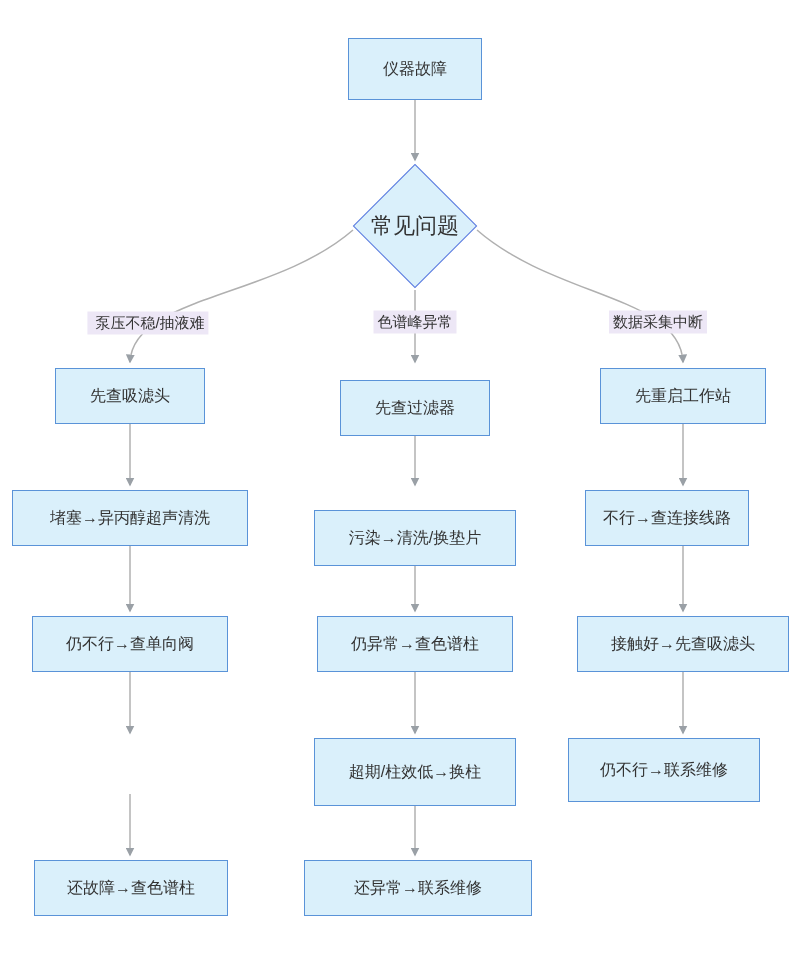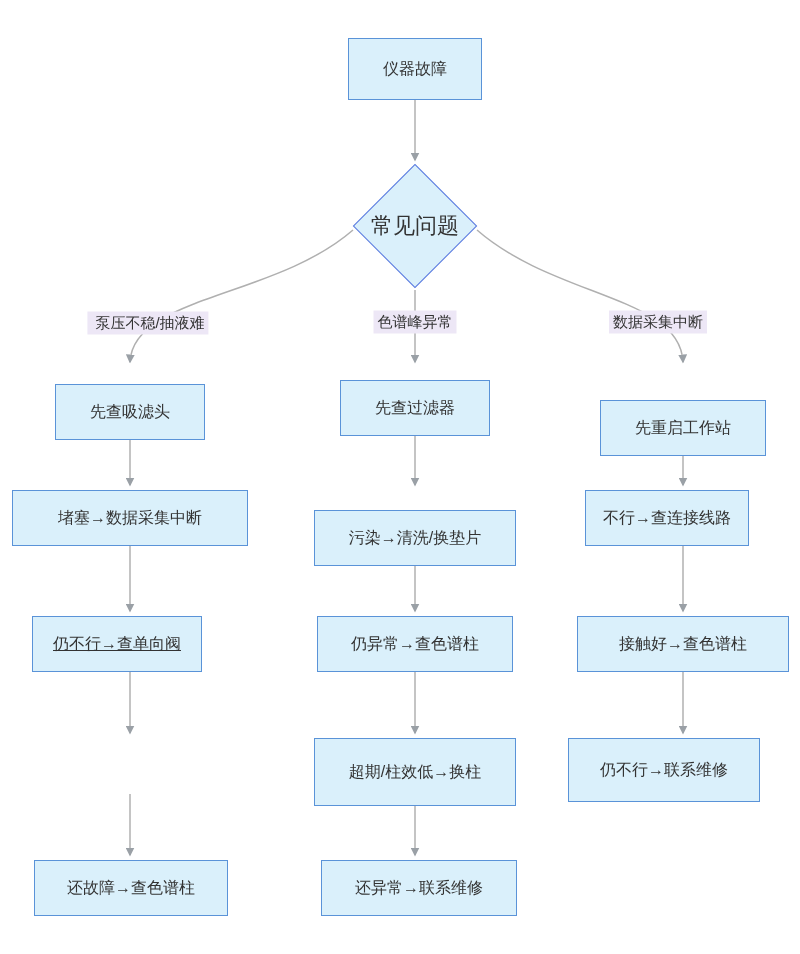--- a/index.html
+++ b/index.html
@@ -67,29 +67,29 @@
 
   <div class="node" style="left:348px;top:38px;width:134px;height:62px;">仪器故障</div>
 
   <div class="diamond-shape"></div>
   <div class="diamond-label">常见问题</div>
 
   <div class="edge-label" style="left:148px;top:323px;padding-left:8px;">泵压不稳/抽液难</div>
   <div class="edge-label" style="left:415px;top:322px;">色谱峰异常</div>
   <div class="edge-label" style="left:658px;top:322px;">数据采集中断</div>
 
-  <div class="node" style="left:55px;top:368px;width:150px;height:56px;margin-top:16px;">先查吸滤头</div>
-  <div class="node" style="left:12px;top:490px;width:236px;height:56px;">堵塞→数据采集中断</div>
-  <div class="node" style="left:32px;top:616px;width:170px;height:56px;text-decoration:underline;">仍不行→查单向阀</div>
+  <div class="node" style="left:55px;top:368px;width:150px;height:56px;">先查吸滤头</div>
+  <div class="node" style="left:12px;top:490px;width:236px;height:56px;">堵塞→异丙醇超声清洗</div>
+  <div class="node" style="left:32px;top:616px;width:196px;height:56px;">仍不行→查单向阀</div>
   <div class="node" style="left:34px;top:860px;width:194px;height:56px;">还故障→查色谱柱</div>
 
   <div class="node" style="left:340px;top:380px;width:150px;height:56px;">先查过滤器</div>
   <div class="node" style="left:314px;top:510px;width:202px;height:56px;">污染→清洗/换垫片</div>
   <div class="node" style="left:317px;top:616px;width:196px;height:56px;">仍异常→查色谱柱</div>
   <div class="node" style="left:314px;top:738px;width:202px;height:68px;">超期/柱效低→换柱</div>
-  <div class="node" style="left:321px;top:860px;width:196px;height:56px;">还异常→联系维修</div>
+  <div class="node" style="left:304px;top:860px;width:228px;height:56px;">还异常→联系维修</div>
 
-  <div class="node" style="left:600px;top:368px;width:166px;height:56px;margin-top:32px;">先重启工作站</div>
+  <div class="node" style="left:600px;top:368px;width:166px;height:56px;">先重启工作站</div>
   <div class="node" style="left:585px;top:490px;width:164px;height:56px;">不行→查连接线路</div>
-  <div class="node" style="left:577px;top:616px;width:212px;height:56px;">接触好→查色谱柱</div>
+  <div class="node" style="left:577px;top:616px;width:212px;height:56px;">接触好→先查吸滤头</div>
   <div class="node" style="left:568px;top:738px;width:192px;height:64px;">仍不行→联系维修</div>
 
 </div>
 
 </body></html>

